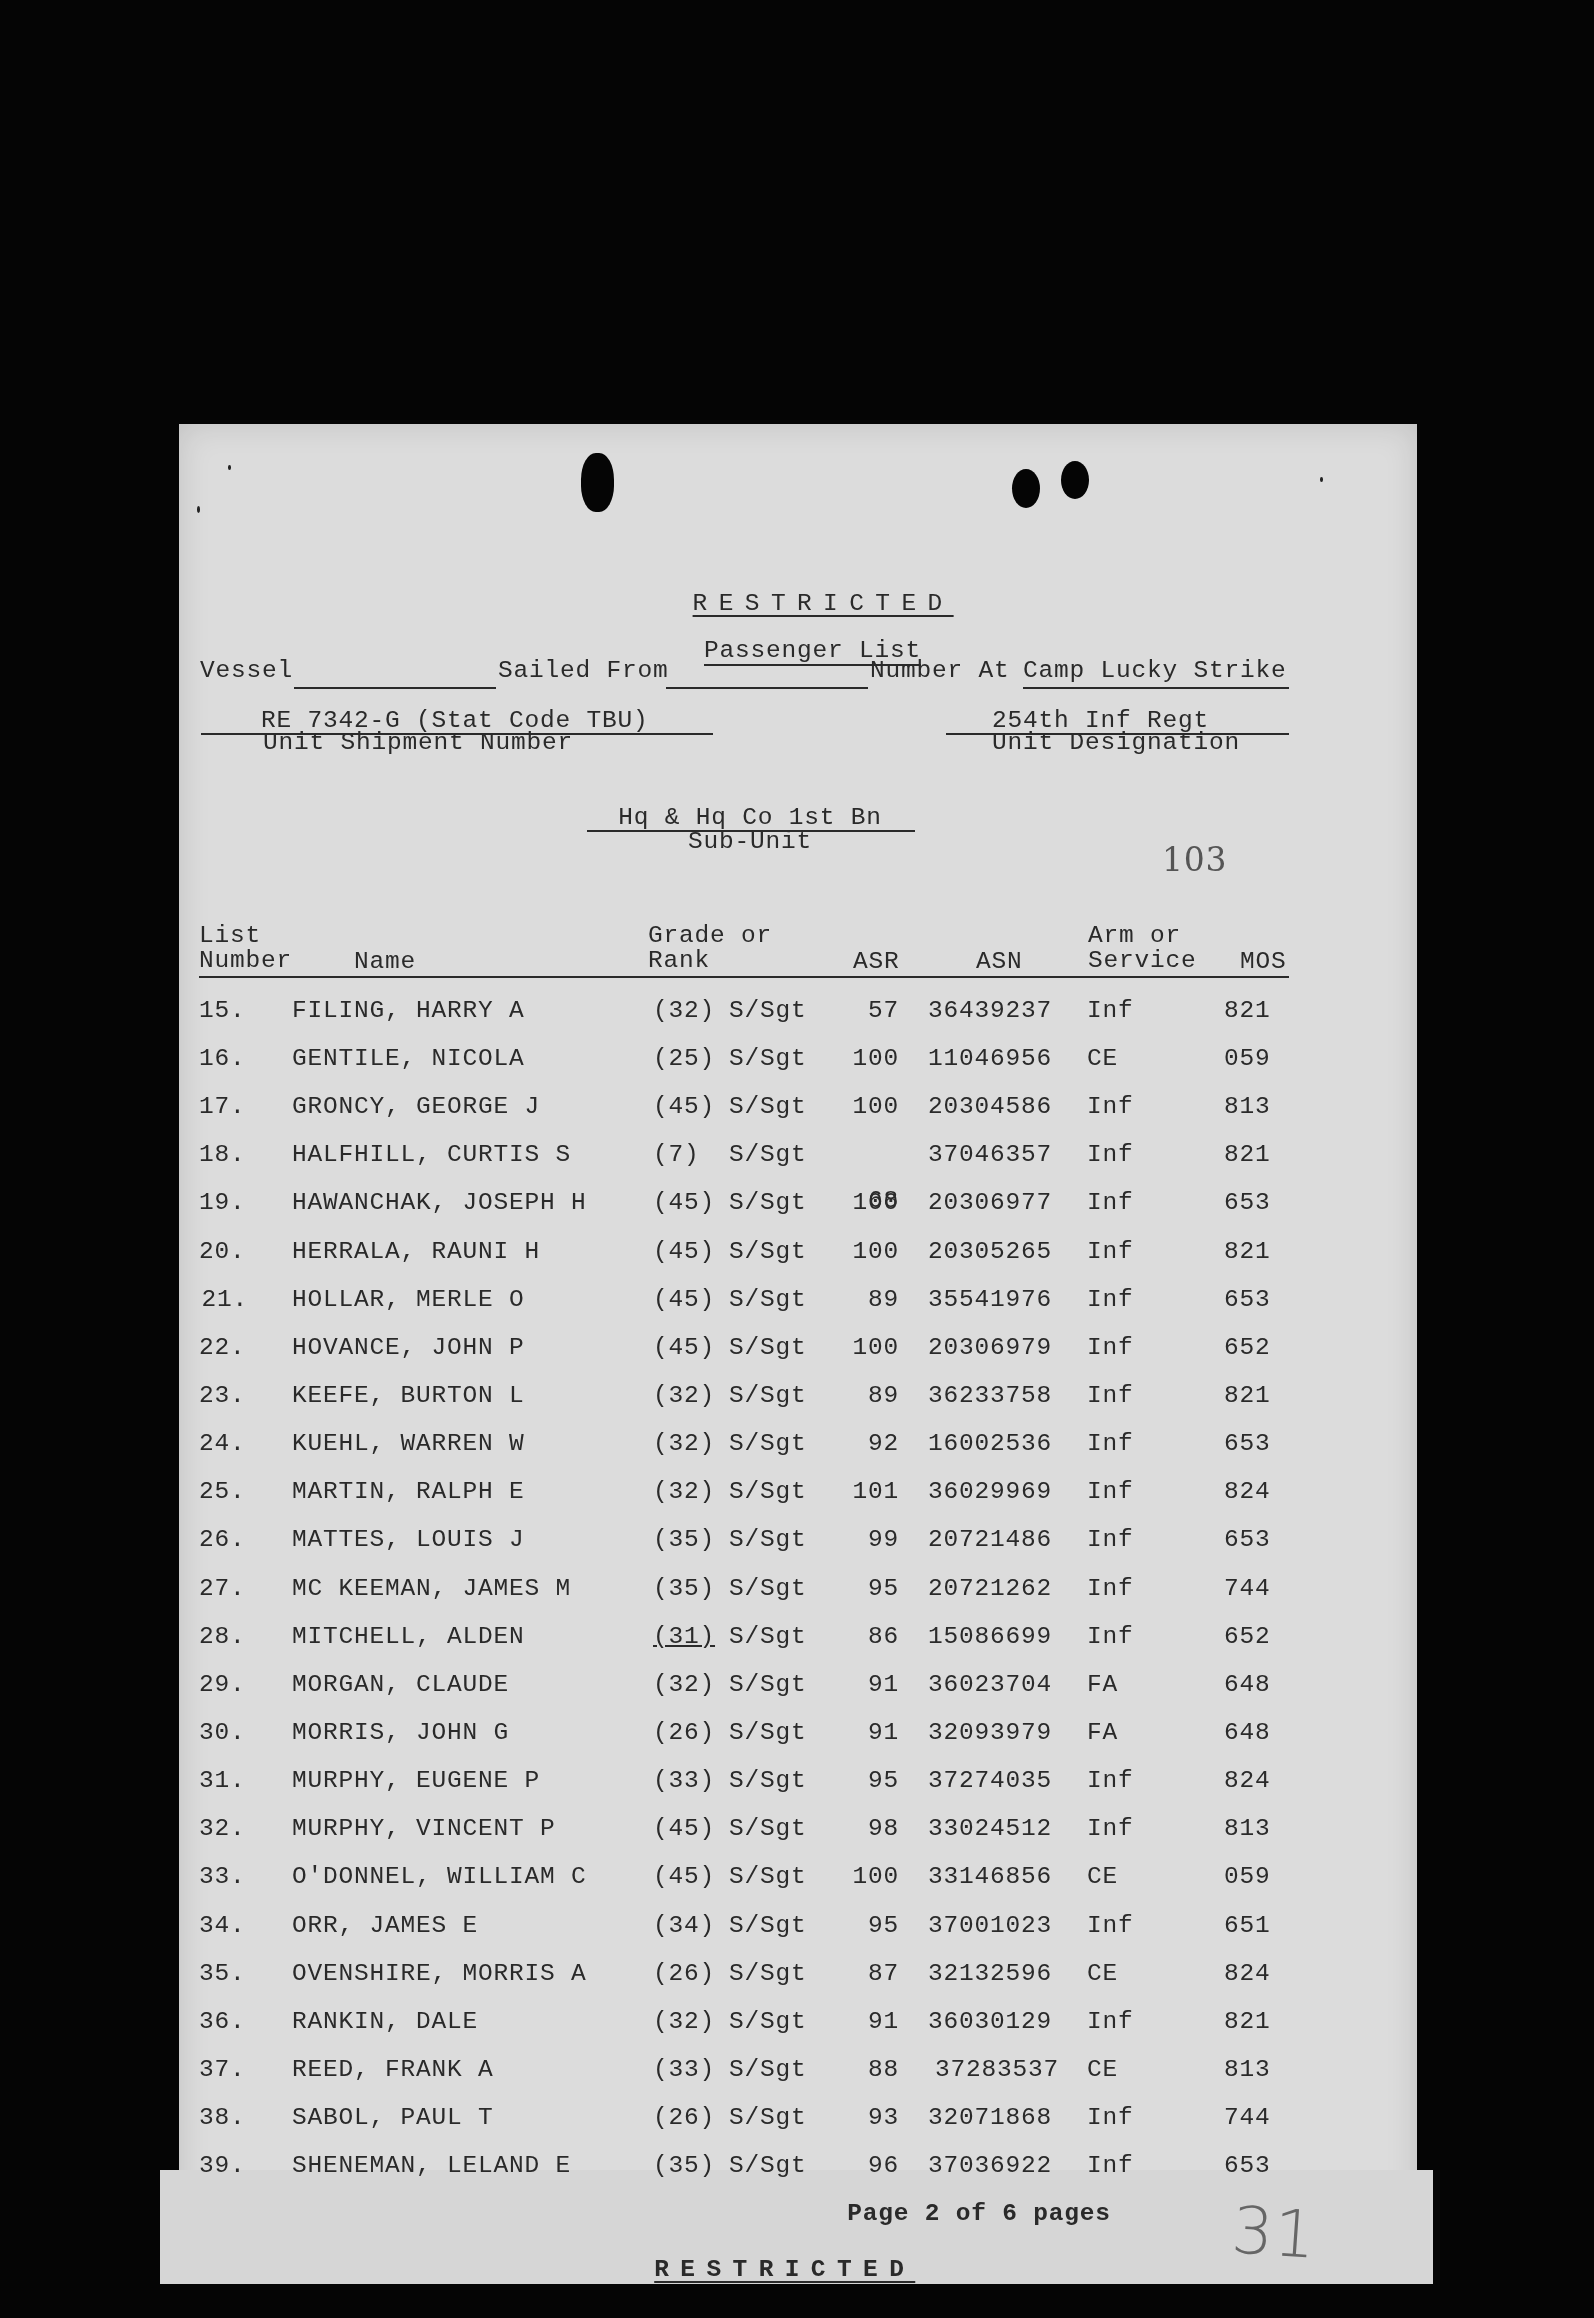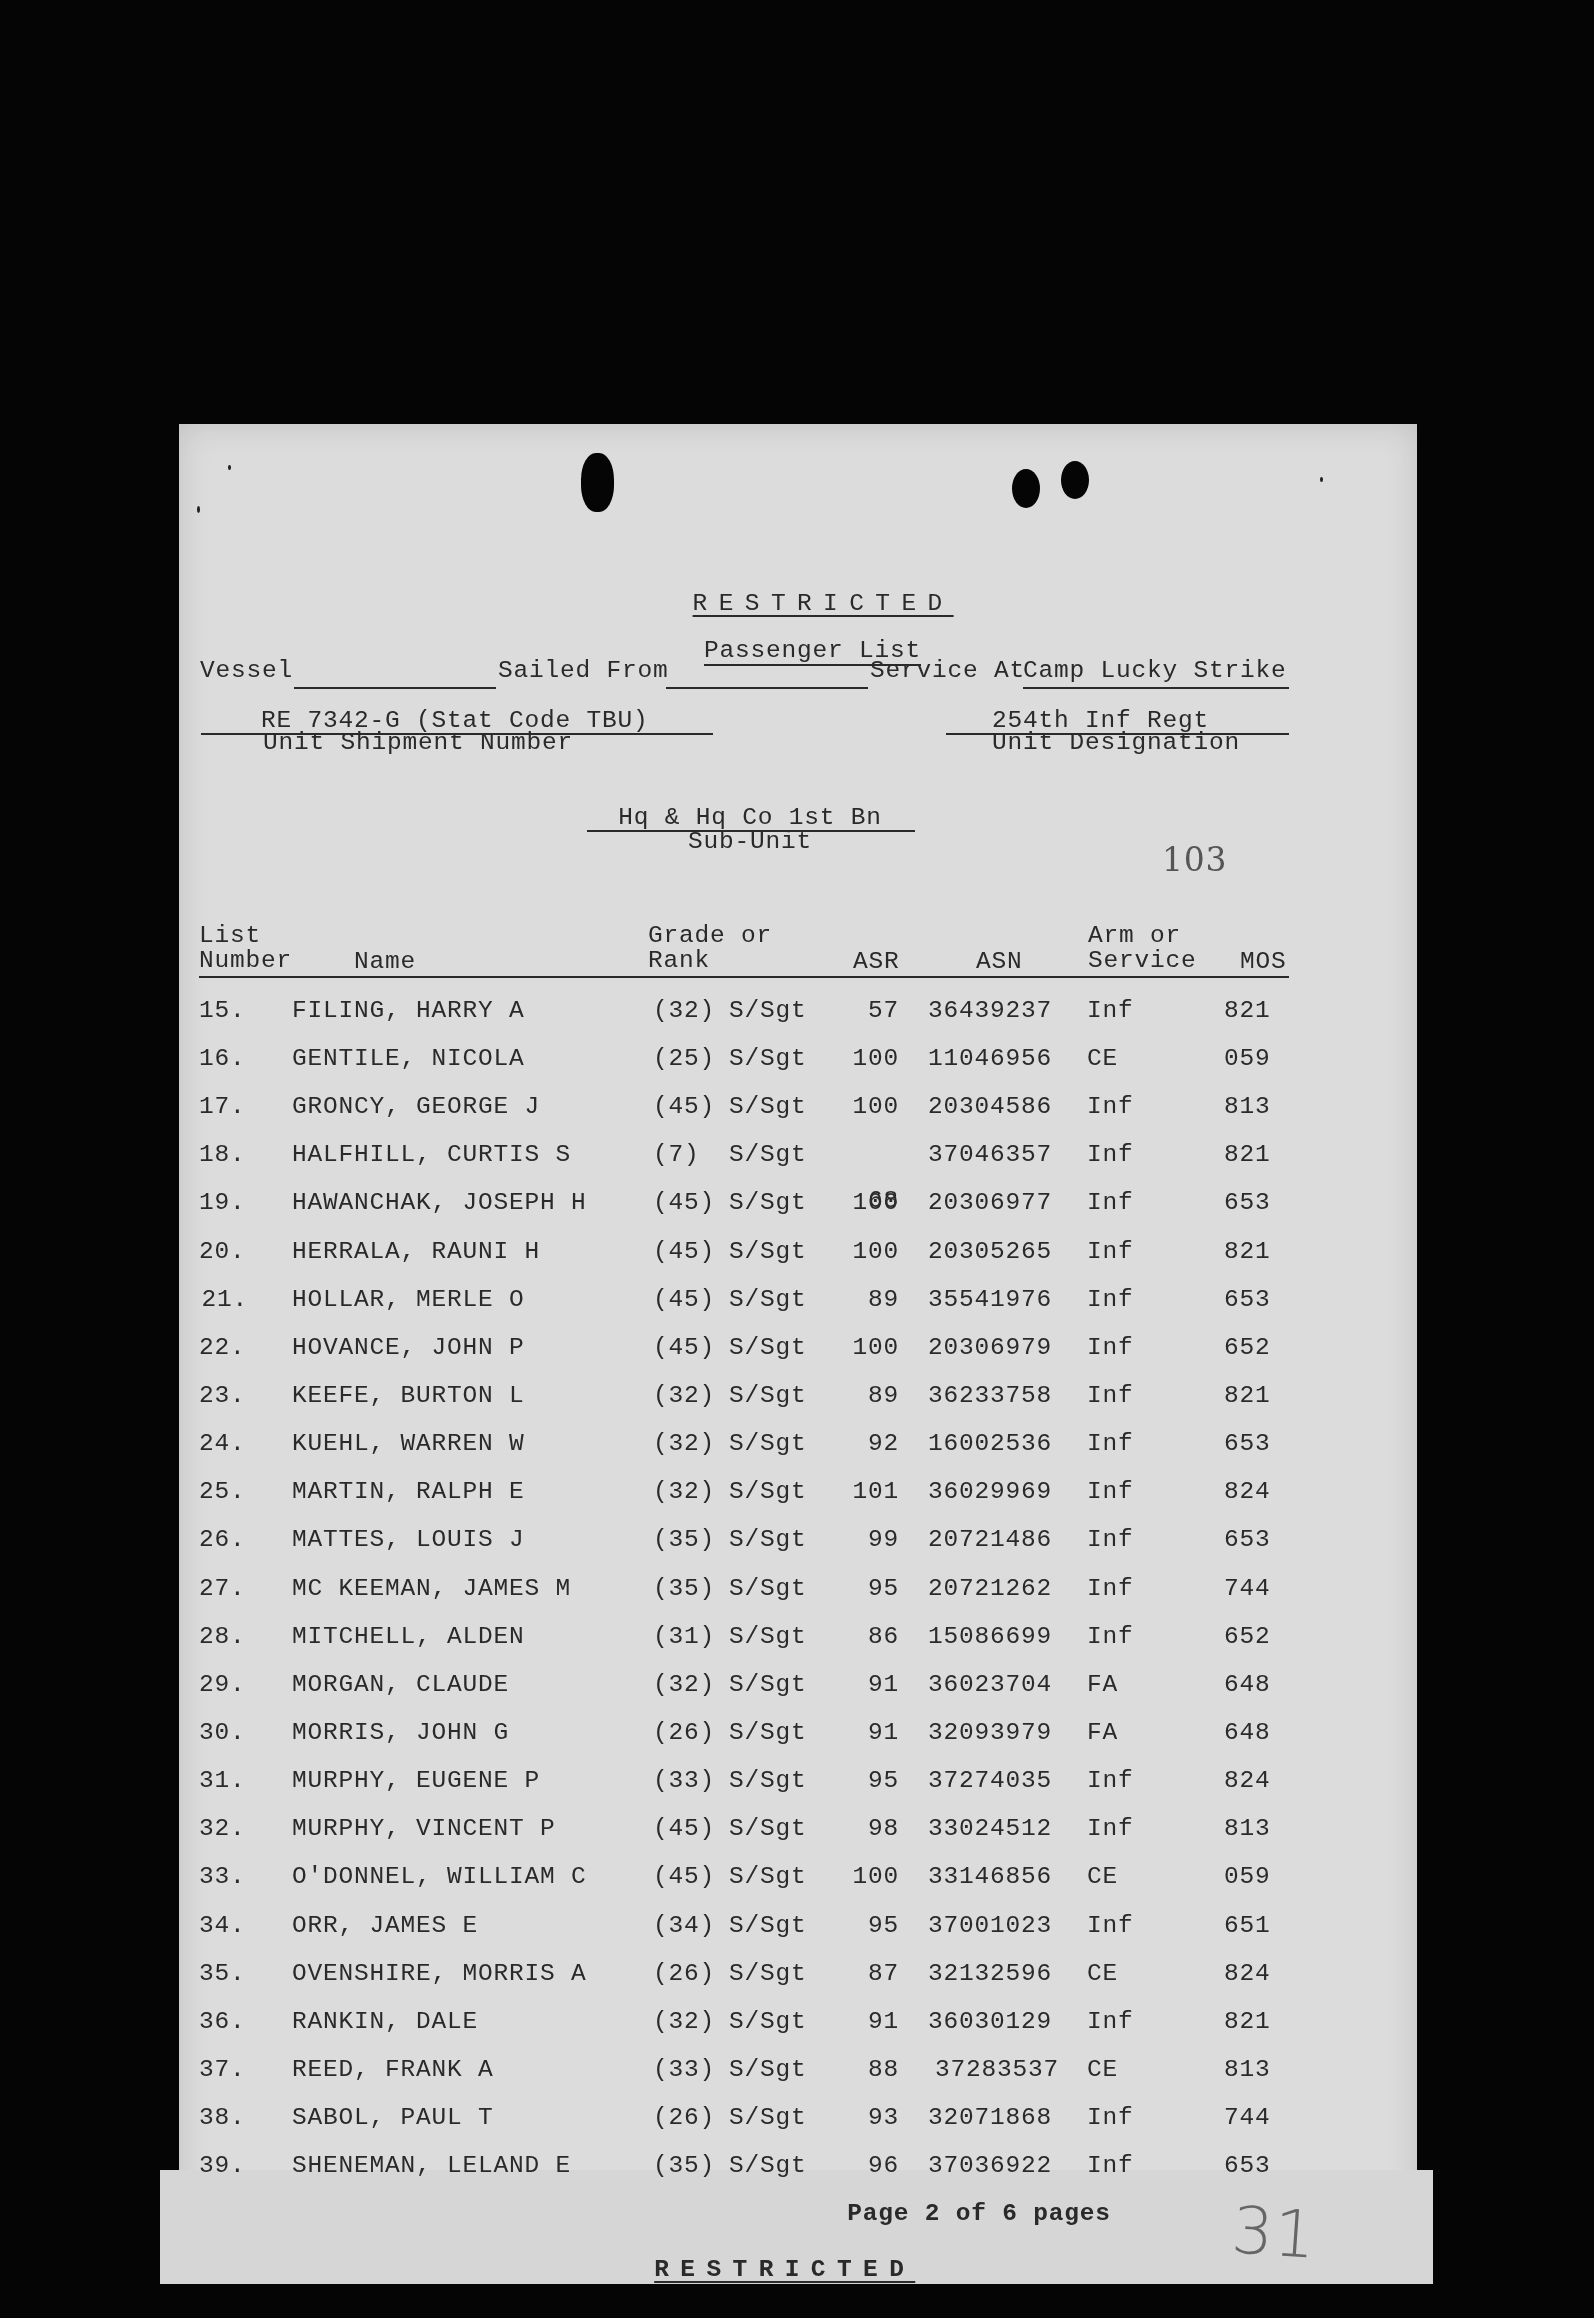--- a/index.html
+++ b/index.html
@@ -54,21 +54,21 @@
   <span class="dash-ul">RESTRICTED</span>
 </div>
 <div class="t center" style="left:0;width:1594px;top:610px;">
   <span class="ul">Passenger List</span>
 </div>
 
 <div class="t" style="left:200px;top:657px;">Vessel</div>
 <div class="line" style="left:294px;top:687px;width:202px;"></div>
 <div class="t" style="left:498px;top:657px;">Sailed From</div>
 <div class="line" style="left:666px;top:687px;width:202px;"></div>
-<div class="t" style="left:870px;top:657px;">Service At</div>
+<div class="t" style="left:870px;top:657px;">Number At</div>
 <div class="t" style="left:1023px;top:657px;">Camp Lucky Strike</div>
 <div class="line" style="left:1023px;top:687px;width:266px;"></div>
 
 <div class="t" style="left:261px;top:707px;">RE 7342-G (Stat Code TBU)</div>
 <div class="line" style="left:201px;top:733px;width:512px;"></div>
 <div class="t" style="left:263px;top:729px;">Unit Shipment Number</div>
 
 <div class="t" style="left:992px;top:707px;">254th Inf Regt</div>
 <div class="line" style="left:946px;top:733px;width:343px;"></div>
 <div class="t" style="left:992px;top:729px;">Unit Designation</div>
@@ -215,21 +215,21 @@
       <span class="c " style="left: 653px; width: 65px;">(35)</span>
       <span class="c " style="left: 729px; width: 90px;">S/Sgt</span>
       <span class="c r" style="left: 824px; width: 75px;">95</span>
       <span class="c " style="left: 928px; width: 131px;">20721262</span>
       <span class="c " style="left: 1087px; width: 65px;">Inf</span>
       <span class="c " style="left: 1224px; width: 57px;">744</span>
     </div>
     <div class="row" style="top: 1623px;">
       <span class="c " style="left: 199px; width: 49px;">28.</span>
       <span class="c " style="left: 292px; width: 343px;">MITCHELL, ALDEN</span>
-      <span class="c " style="left: 653px; width: 65px;">(31)</span>
+      <span class="c " style="left: 653px; width: 65px; text-decoration: underline;">(31)</span>
       <span class="c " style="left: 729px; width: 90px;">S/Sgt</span>
       <span class="c r" style="left: 824px; width: 75px;">86</span>
       <span class="c " style="left: 928px; width: 131px;">15086699</span>
       <span class="c " style="left: 1087px; width: 65px;">Inf</span>
       <span class="c " style="left: 1224px; width: 57px;">652</span>
     </div>
     <div class="row" style="top: 1671px;">
       <span class="c " style="left: 199px; width: 49px;">29.</span>
       <span class="c " style="left: 292px; width: 343px;">MORGAN, CLAUDE</span>
       <span class="c " style="left: 653px; width: 65px;">(32)</span>

